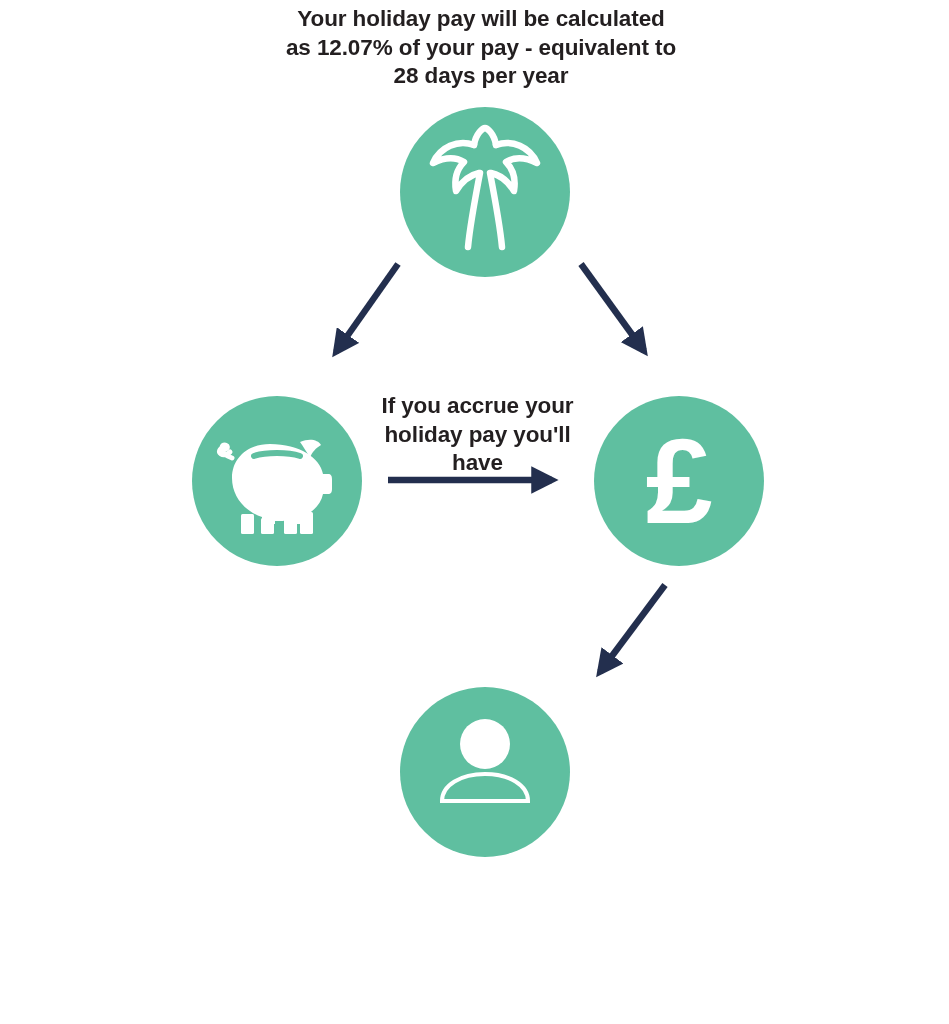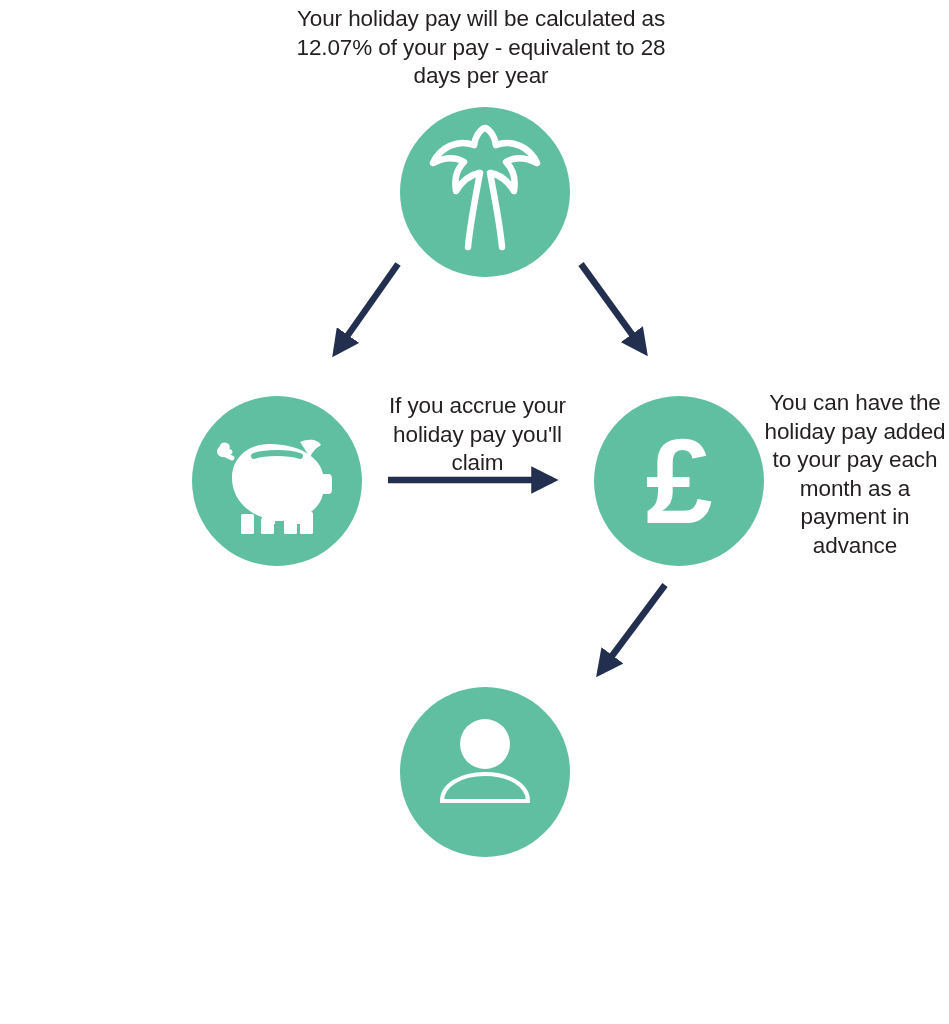--- a/index.html
+++ b/index.html
@@ -17,21 +17,21 @@
     height: 1024px;
     background: #ffffff;
     overflow: hidden;
   }
 
   
   .txt {
     position: absolute;
     color: #231f20;
     font-family: "Liberation Sans", sans-serif;
-    font-weight: 400;
+    font-weight: 700;
     line-height: 1.27;
     letter-spacing: -0.1px;
     white-space: pre-line;
   }
   .txt.center { text-align: center; }
 
   #top-caption {
     left: 282px;
     top: 5px;
     width: 398px;
@@ -174,19 +174,18 @@
 
     <line x1="665" y1="585" x2="600" y2="672" stroke="#232F4E" stroke-width="6.5" marker-end="url(#navy-head)"></line>
   </svg>
 
   <div class="arrow-hit" id="arrow-hit-tl"></div>
   <div class="arrow-hit" id="arrow-hit-tr"></div>
   <div class="arrow-hit" id="arrow-hit-mid"></div>
   <div class="arrow-hit" id="arrow-hit-bl"></div>
 
 
-  <div class="txt center" id="mid-caption-top" style="color: rgb(35, 31, 32);">If you accrue your holiday pay you'll claim</div>
+  <div class="txt center" id="mid-caption-top" style="color: rgb(35, 31, 32);">If you accrue your holiday pay you'll have</div>
 
 
-  <div class="txt center" id="right-caption" style="color: rgb(35, 31, 32);">You can have the holiday pay added to your pay each month as a payment in advance</div>
 
 
 </div>
 
 </body></html>

